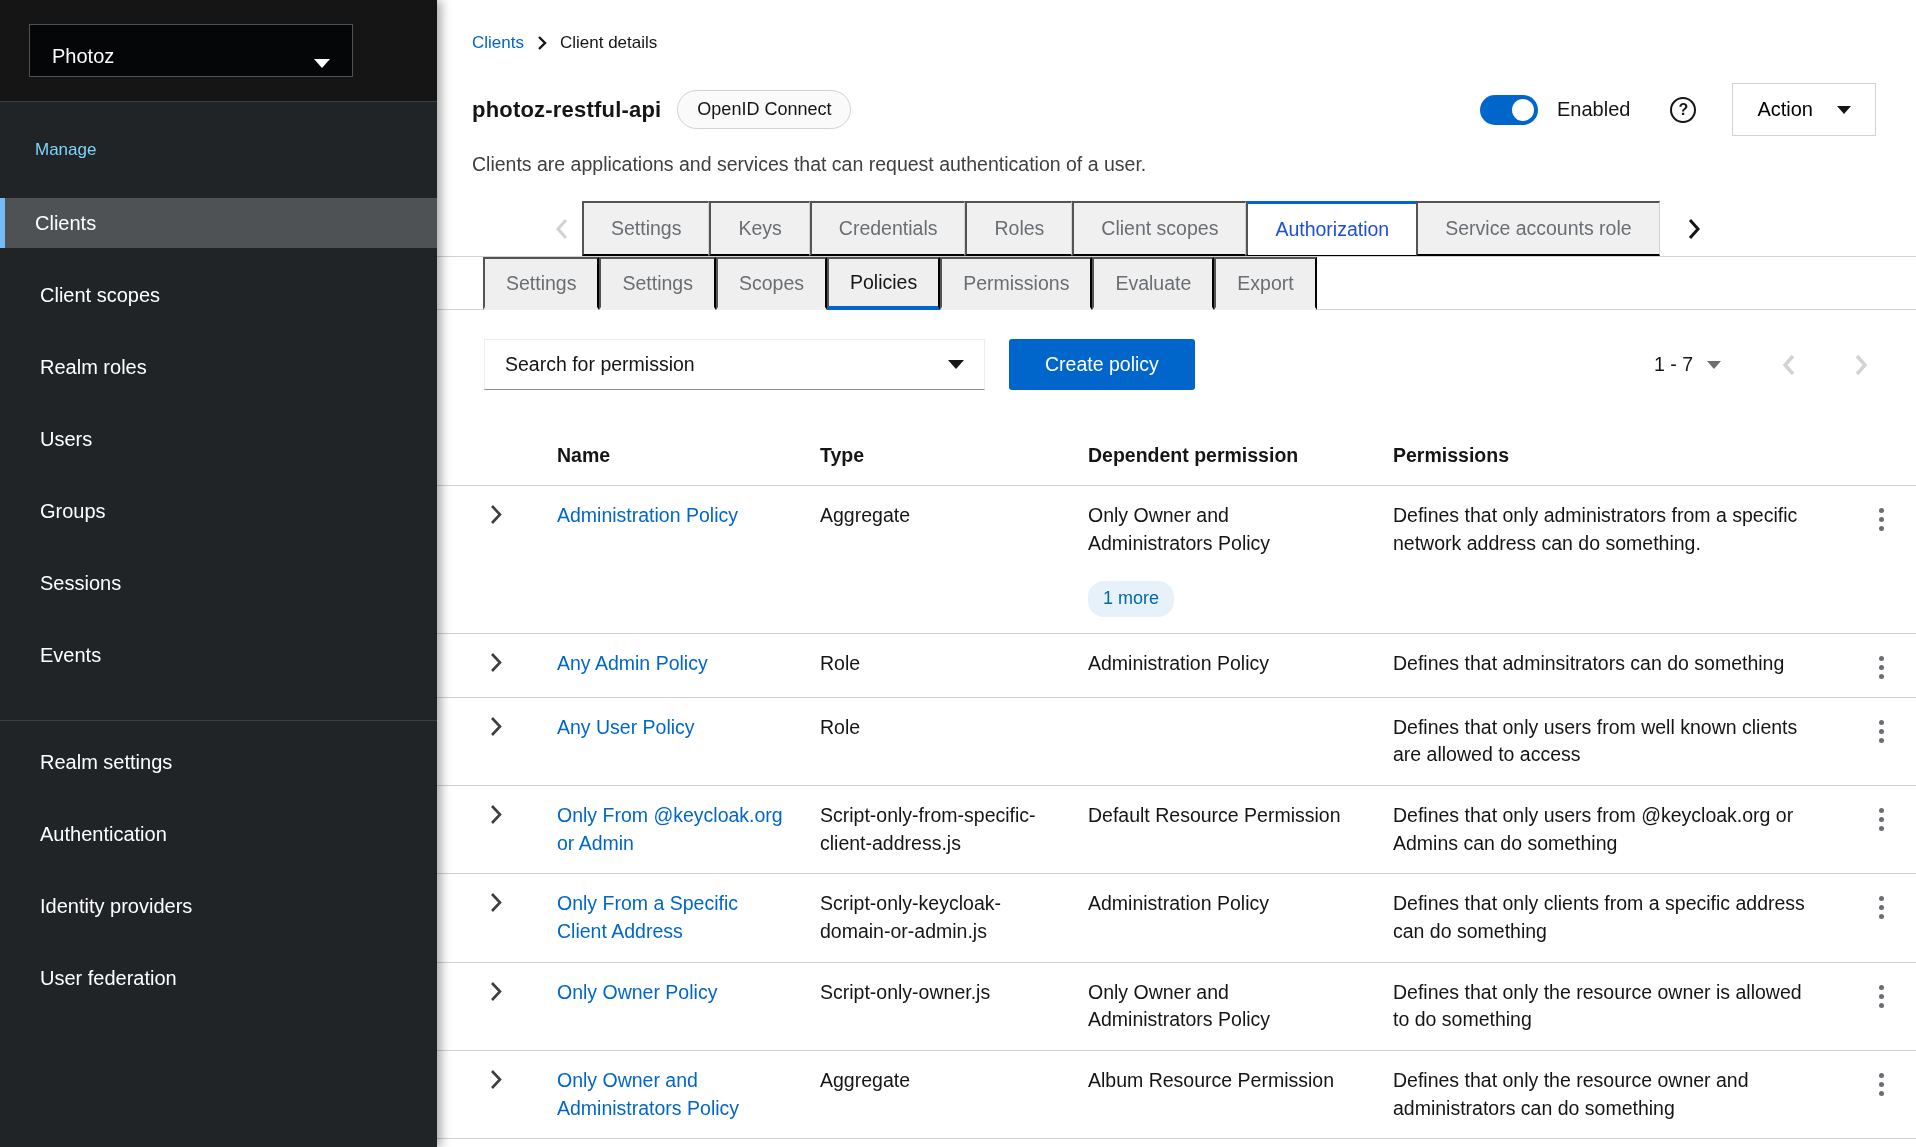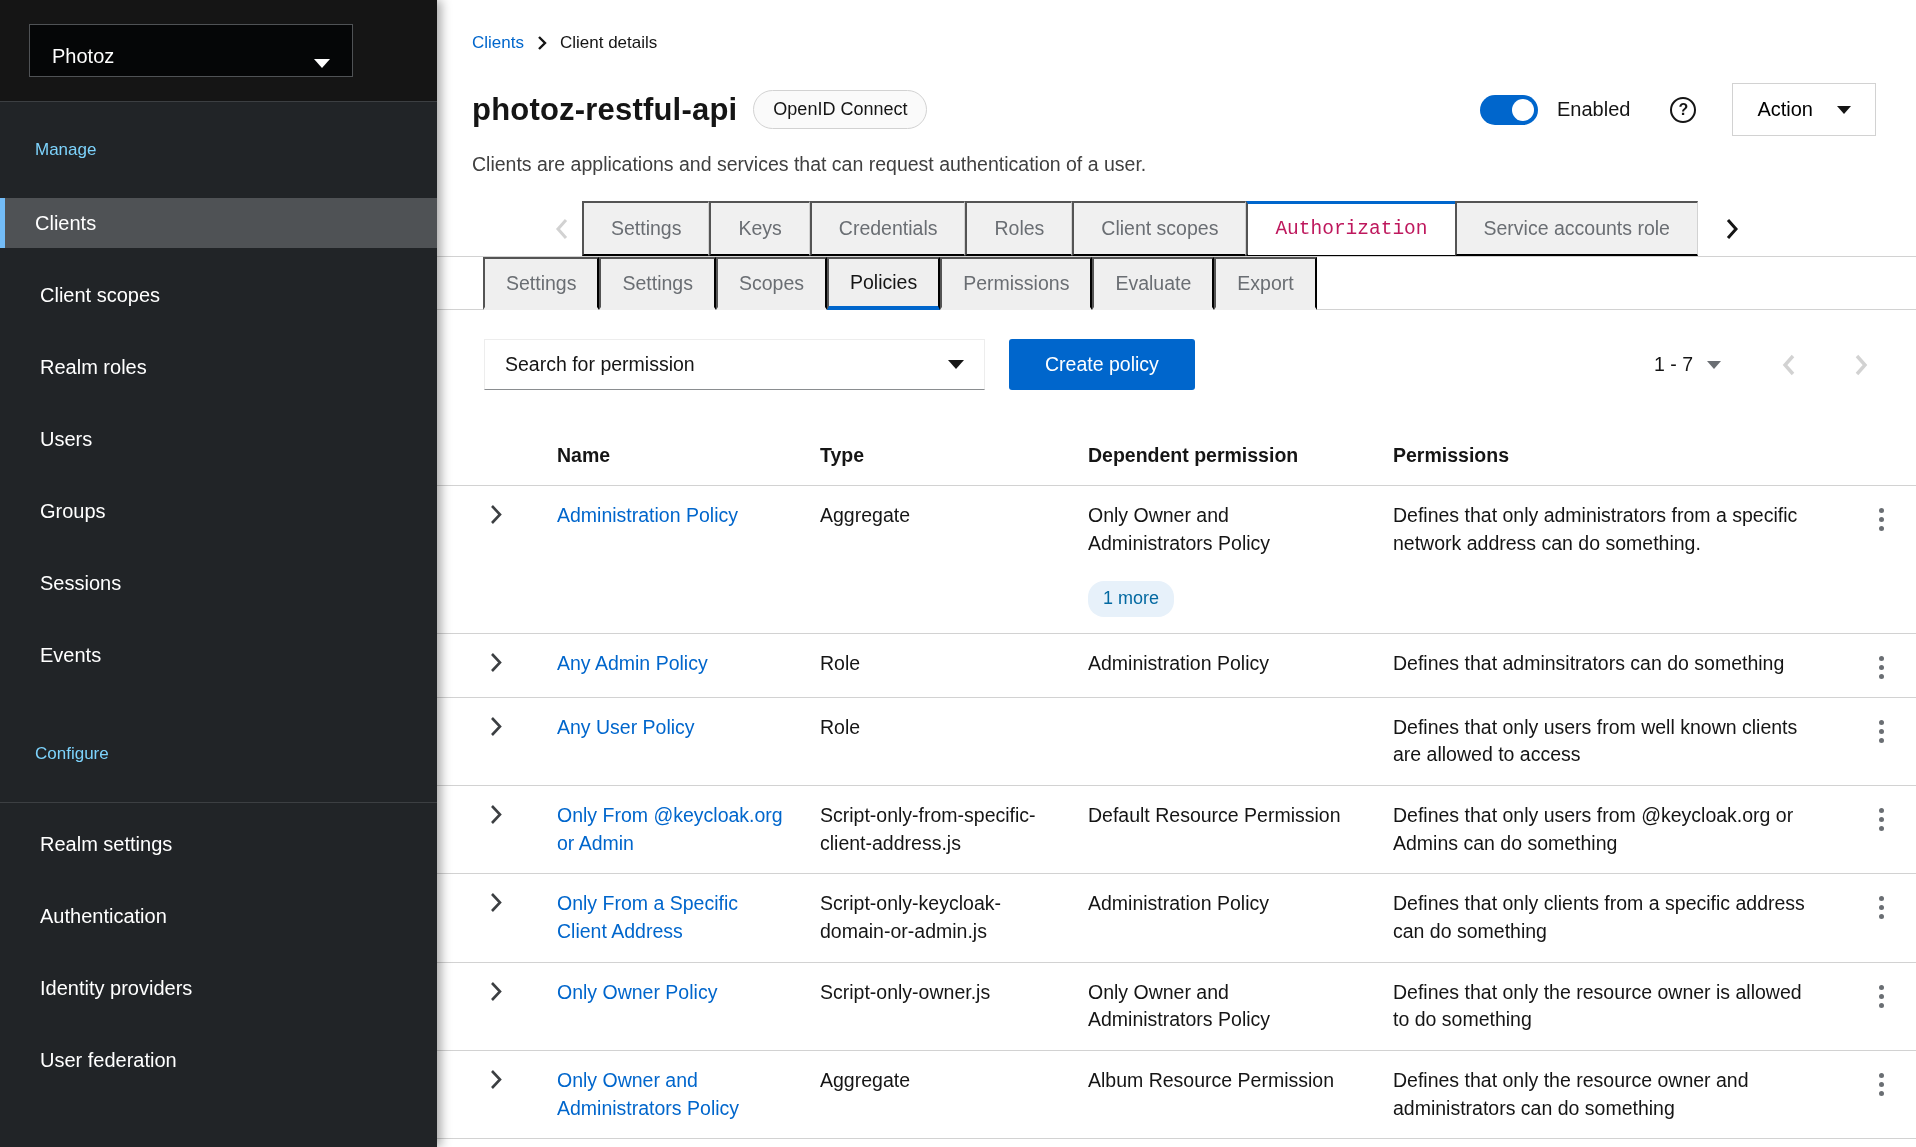--- a/index.html
+++ b/index.html
@@ -23,21 +23,21 @@
   .nav-group.configure { margin-top:40px; }
   .group-divider { border-top:1px solid #3c3f42; margin:0 0 16px 0; }
 
   
   .main { margin-left:437px; }
   .page-header { padding:28px 40px 0 35px; }
   .breadcrumb { display:flex; align-items:center; gap:13px; font-size:17px; padding-top:5px; }
   .breadcrumb a { color:#0066cc; text-decoration:none; cursor:pointer; }
   .crumb-sep { color:#151515; }
   .title-row { display:flex; align-items:center; margin-top:30px; }
-  h1.page-title { font-size:31px; font-weight:700; letter-spacing:.2px; }
+  h1.page-title { font-size:22px; font-weight:700; letter-spacing:.2px; }
   .oidc-badge { margin-left:16px; border:1px solid #d2d2d2; background:#fafafa; border-radius:30px;
     padding:8px 19px; font-size:18px; color:#151515; }
   .header-controls { margin-left:auto; display:flex; align-items:center; }
   .toggle { width:58px; height:30px; border-radius:16px; background:#0066cc; position:relative; cursor:pointer; }
   .toggle .knob { position:absolute; right:4px; top:4px; width:22px; height:22px; border-radius:50%; background:#fff; }
   .toggle-label { font-size:20px; margin-left:19px; }
   .help-icon { margin-left:40px; width:26px; height:26px; border:2.5px solid #151515; border-radius:50%;
     display:flex; align-items:center; justify-content:center; font-size:16px; font-weight:700; cursor:pointer; }
   .action-btn { margin-left:36px; height:53px; background:#fff; border:1px solid #d2d2d2;
     display:flex; align-items:center; gap:24px; padding:0 24px; font-size:20px; cursor:pointer; }
@@ -46,21 +46,21 @@
 
   
   .tabs { display:flex; align-items:stretch; height:56px; margin-top:25px; border-bottom:1px solid #d2d2d2; }
   .tab-scroll { width:42px; display:flex; align-items:center; justify-content:center;
     background:transparent; border:none; cursor:pointer; margin-left:103px; }
   .tab-scroll.right { margin-left:14px; }
   .tab { display:flex; align-items:center; padding:0 27px; font-size:19.5px; color:#6a6e73;
     background:#f0f0f0; border-right:1px solid #d2d2d2; cursor:pointer; white-space:nowrap; }
   .tab:last-of-type { border-right:none; }
   .tab.truncated { max-width:257px; overflow:hidden; }
-  .tab.active { background:#fff; color:#be185d; border-top:3px solid #0066cc; position:relative; border-right:none;font-family:Liberation Mono, monospace; }
+  .tab.active { background:#fff; color:#1d4ed8; border-top:3px solid #0066cc; position:relative; border-right:none; }
   .tab.active::after { content:''; position:absolute; left:0; right:0; bottom:-1px; height:1px; background:#fff; }
 
   
   .subtabs { display:flex; align-items:stretch; height:53px; border-bottom:1px solid #d2d2d2; padding-left:46px; }
   .subtab { display:flex; align-items:center; padding:0 21px; font-size:19.5px; color:#6a6e73;
     cursor:pointer; border-bottom:3px solid transparent; margin-bottom:-1px; }
   .subtab.active { color:#151515; border-bottom:4px solid #0066cc; }
 
   
   .toolbar { display:flex; align-items:center; padding:29px 47px 0 47px; }
@@ -122,21 +122,20 @@
           <span>Groups</span>
         </div>
         <div class="nav-item">
           <span>Sessions</span>
         </div>
         <div class="nav-item">
           <span>Events</span>
         </div>
       </div>
       <div class="nav-group configure">
-        <div class="nav-group-label">Configure</div>
         <div class="group-divider"></div>
         <div class="nav-item">
           <span>Realm settings</span>
         </div>
         <div class="nav-item">
           <span>Authentication</span>
         </div>
         <div class="nav-item">
           <span>Identity providers</span>
         </div>

